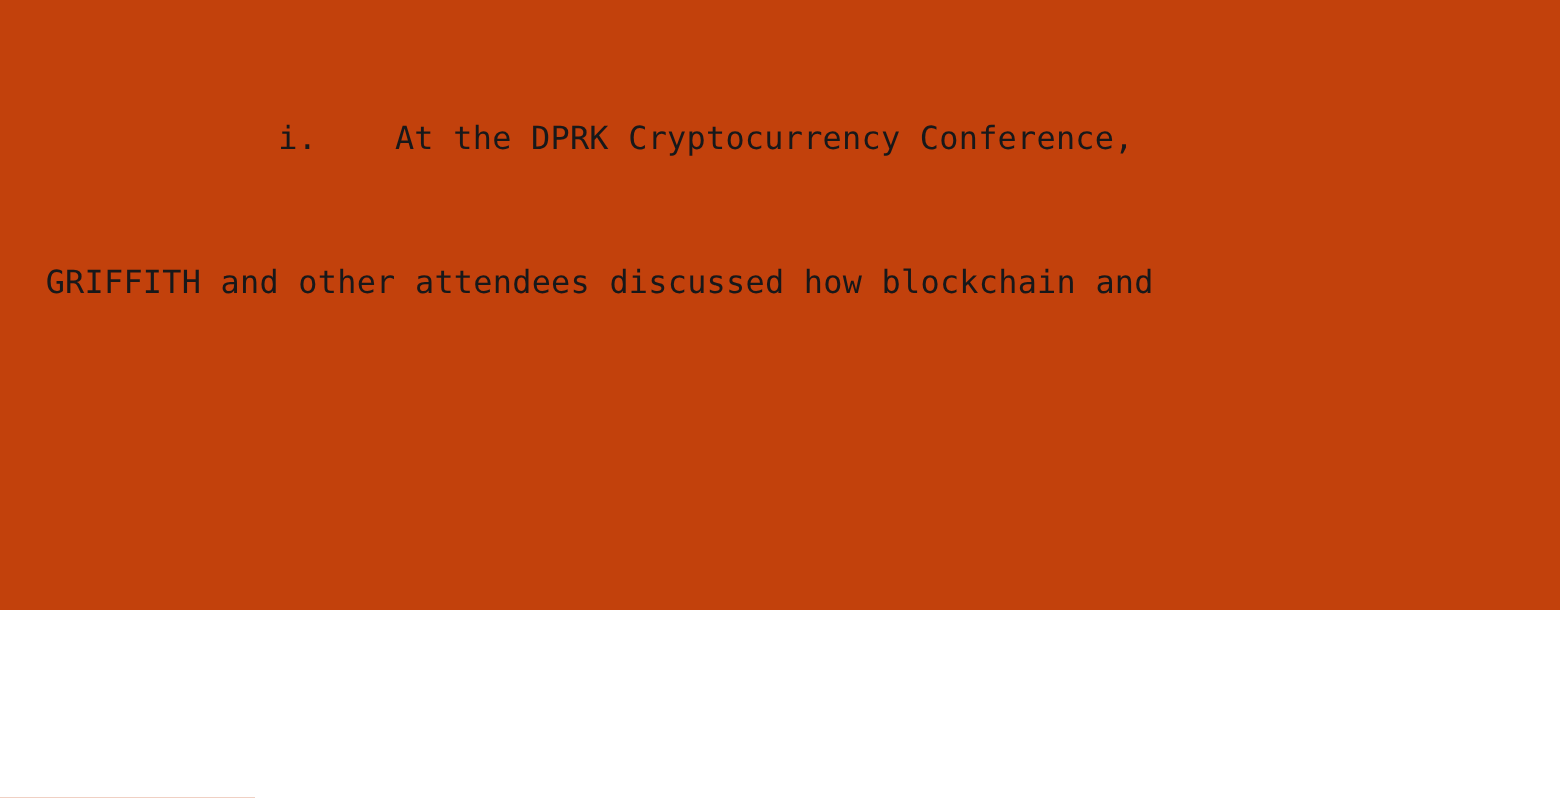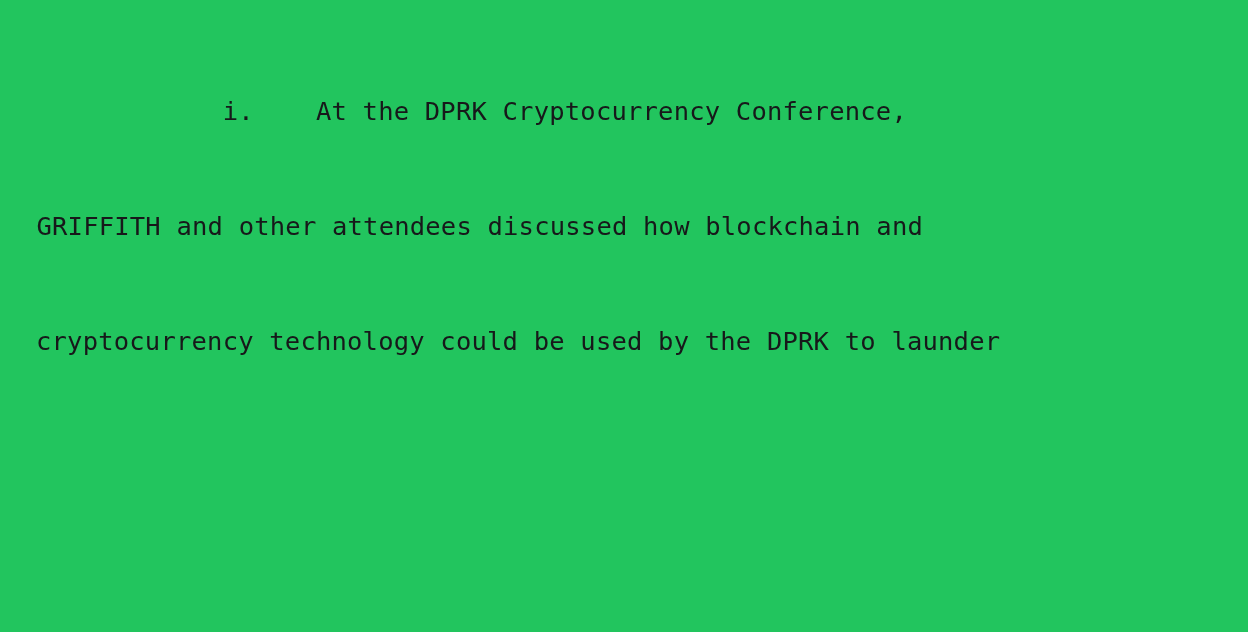--- a/index.html
+++ b/index.html
@@ -9,22 +9,22 @@
   }
   body {
     width: 1248px;
     height: 638px;
     overflow: hidden;
     font-family: "DejaVu Sans Mono", monospace;
   }
   .page {
     position: relative;
     width: 1248px;
-    height: 632px;
-    background: #22c55e;
+    height: 488px;
+    background: #c2410c;
   }
   .paragraph {
     position: absolute;
     left: 36px;
     top: 16px;
     width: 1200px;
     color: #17181a;
     font-family: "DejaVu Sans Mono", monospace;
     font-size: 25.5px;
     line-height: 38.2px;
@@ -40,21 +40,20 @@
   .line:nth-child(2n) { margin-left: 0.5px; }
   .line:nth-child(5n) { margin-left: -0.5px; }
 </style>
 </head>
 <body>
 
 <div class="page">
   <div class="paragraph">
     <span class="line">            i.    At the DPRK Cryptocurrency Conference,</span>
     <span class="line">GRIFFITH and other attendees discussed how blockchain and</span>
-    <span class="line">cryptocurrency technology could be used by the DPRK to launder</span>
     
     
     
     
     
     
     
     
     
     

